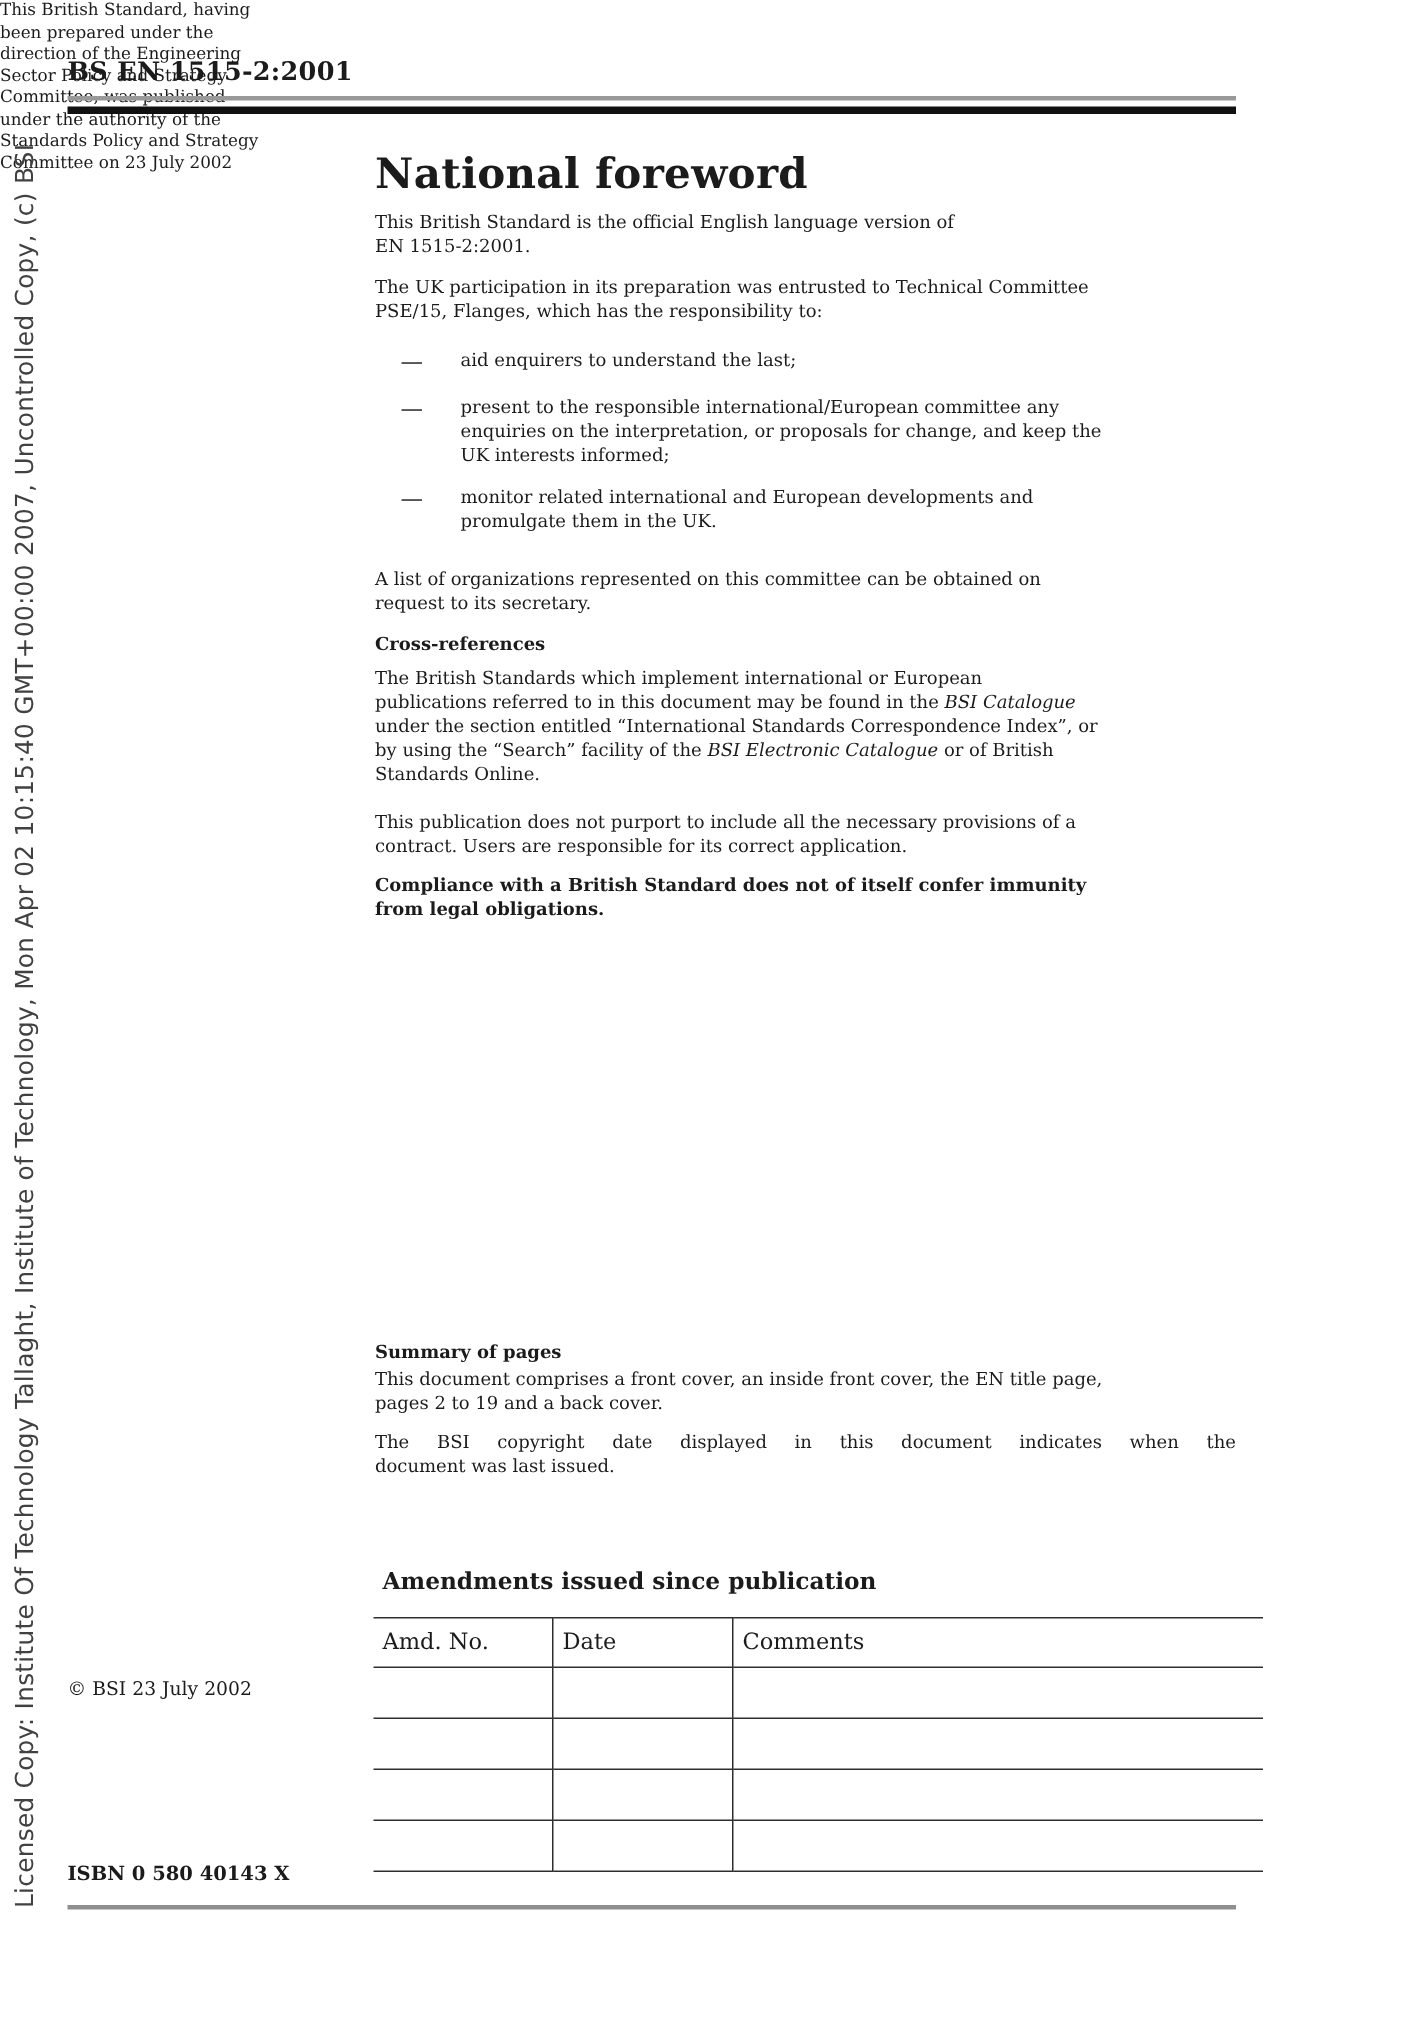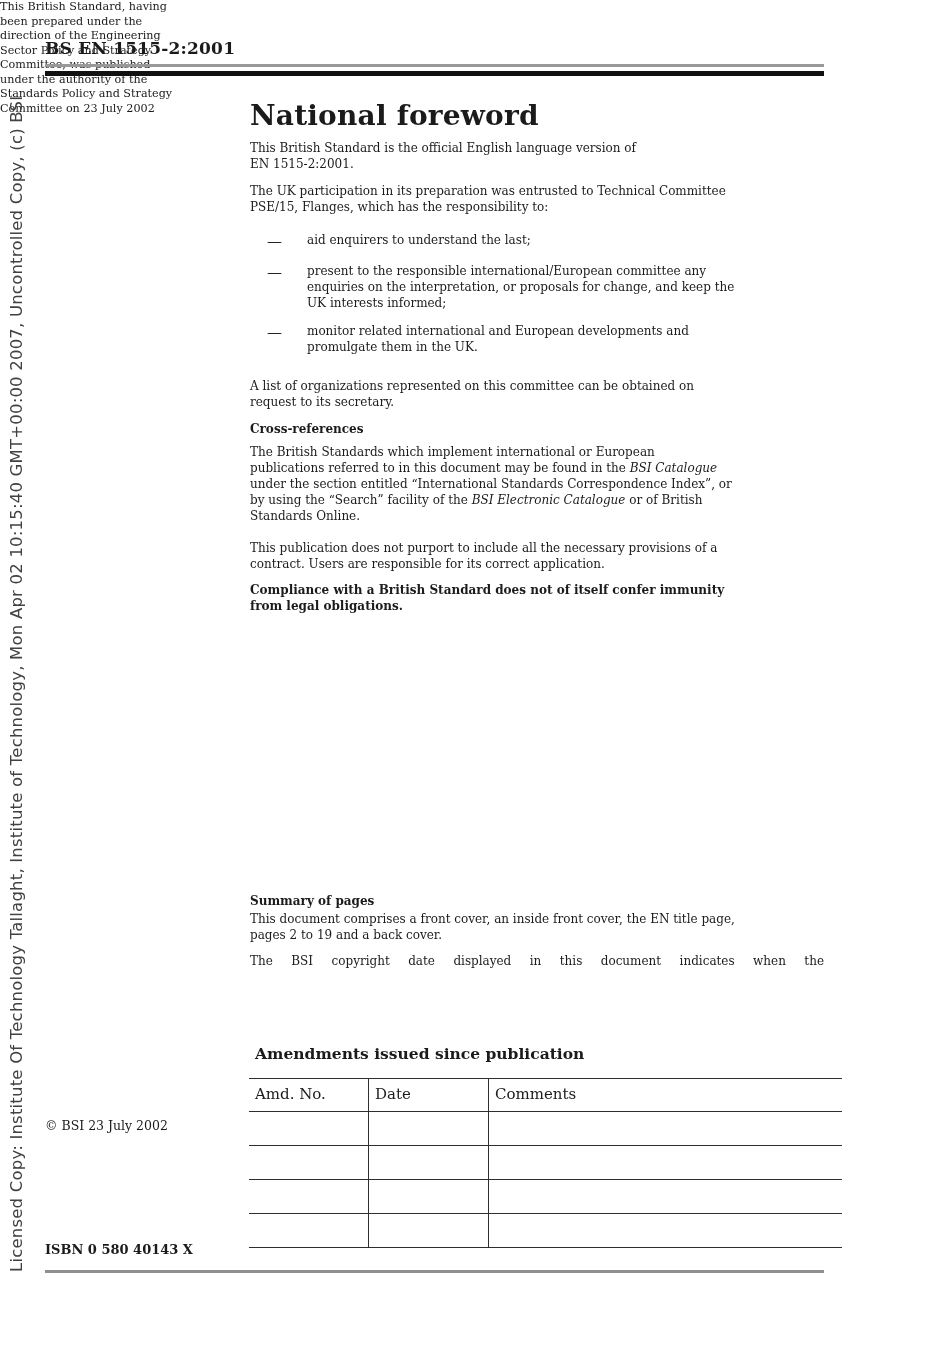--- a/index.html
+++ b/index.html
@@ -157,20 +157,21 @@
 Committee, was published
 under the authority of the
 Standards Policy and Strategy
 Committee on 23 July 2002</div>
 
 <div class="abs col para bold" style="top:893px">Summary of pages</div>
 <p class="abs col para" style="top:911px">This document comprises a front cover, an inside front cover, the EN title page,
 pages 2 to 19 and a back cover.</p>
 <p class="abs col para" style="top:953px;white-space:normal">
   <span class="just-line">The BSI copyright date displayed in this document indicates when the</span>
+  <span class="plain-line">document was last issued.</span>
 </p>
 
 <div class="abs amend-heading">Amendments issued since publication</div>
 <table class="abs amend-table">
   <tbody>
       <tr class="hdr">
         <td class="c1">Amd. No.</td>
         <td class="c2">Date</td>
         <td class="c3">Comments</td>
       </tr>

